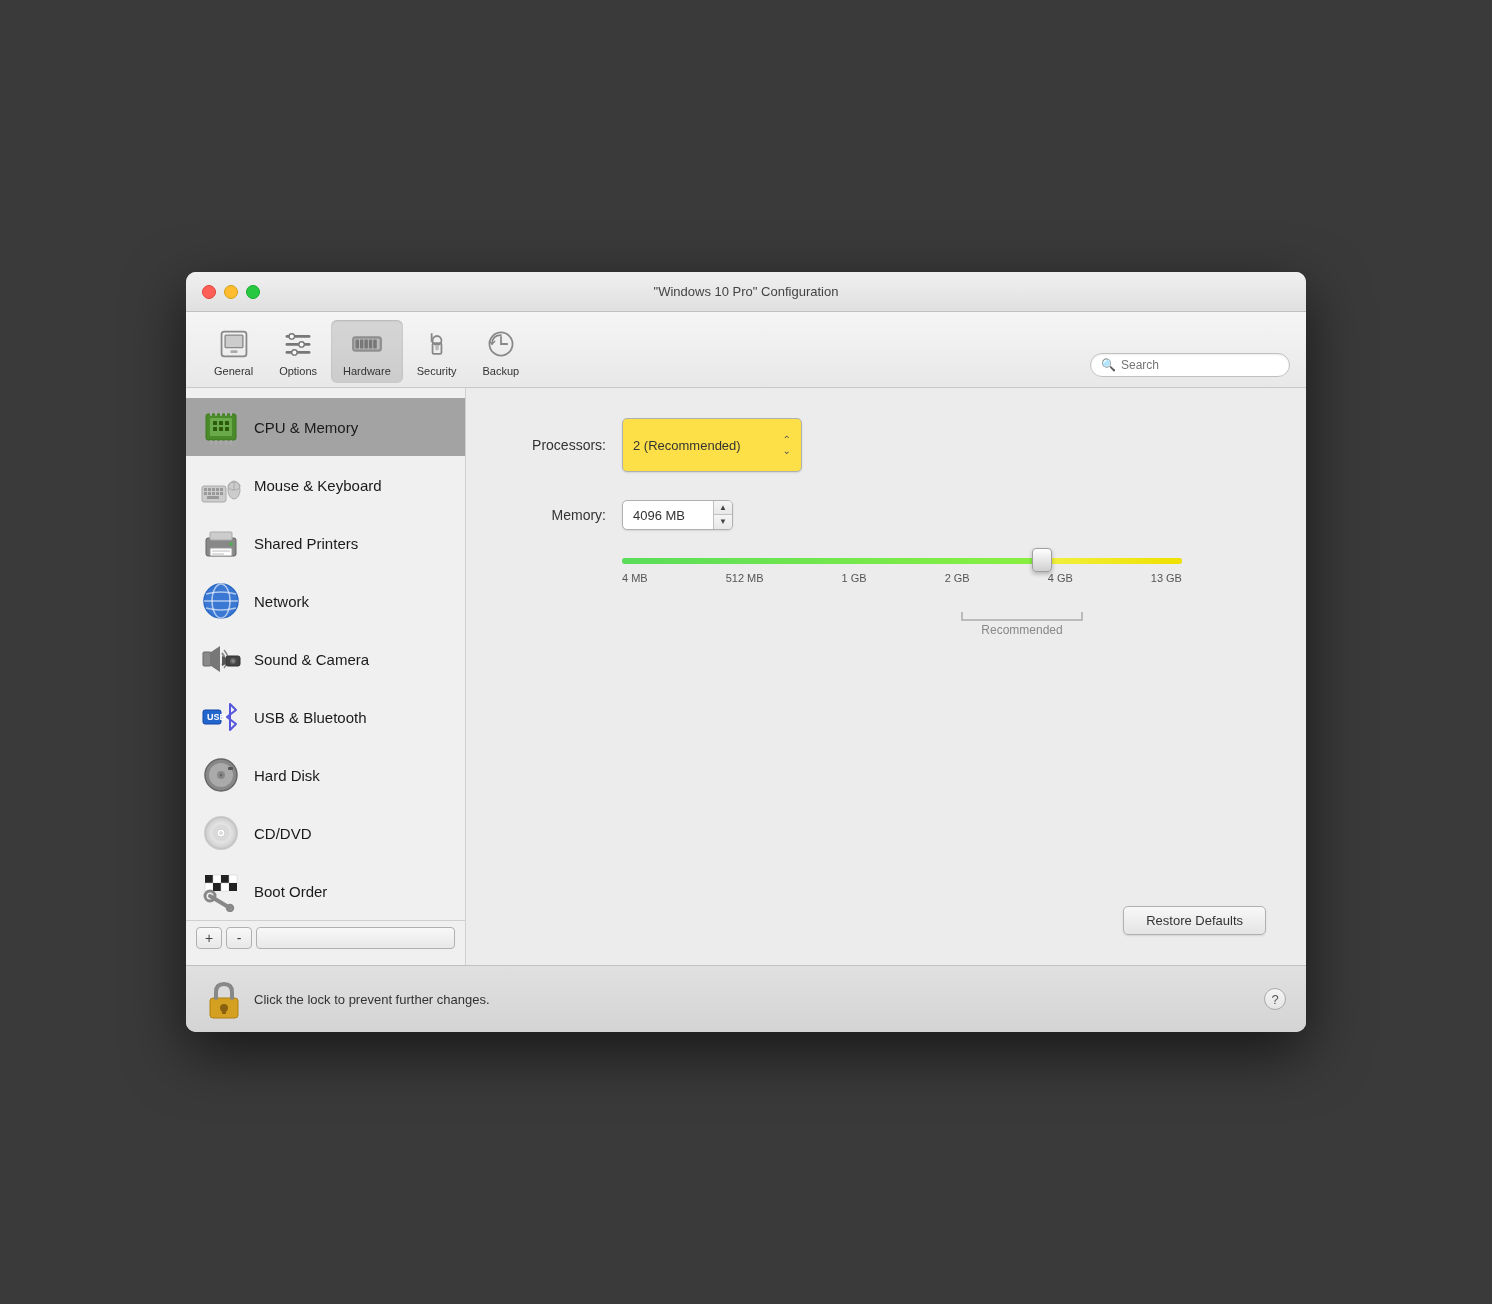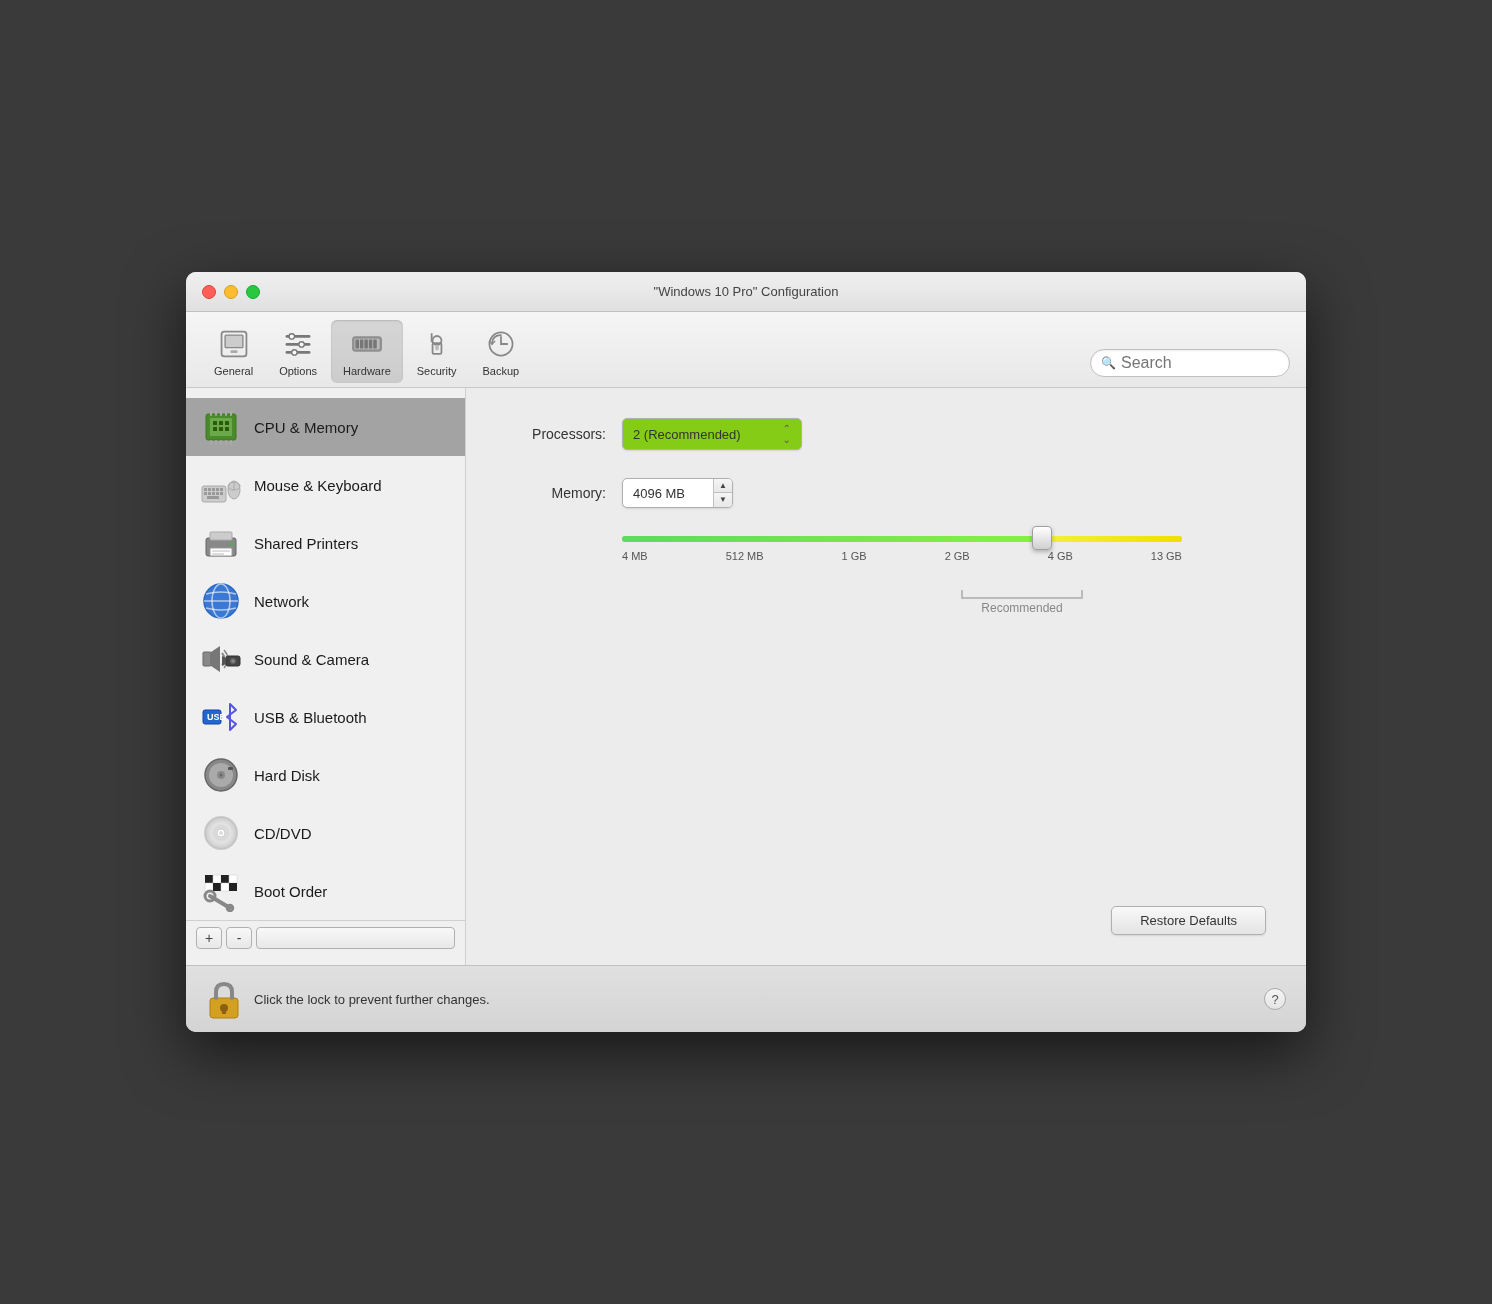--- a/index.html
+++ b/index.html
@@ -100,21 +100,21 @@
       border-radius: 14px;
       padding: 4px 10px;
       width: 200px;
       margin-bottom: 6px;
       box-shadow: inset 0 1px 2px rgba(0,0,0,0.08);
     }
     .search-box input {
       border: none;
       outline: none;
       background: transparent;
-      font-size: 16px;
+      font-size: 12px;
       color: #701a75;
       width: 100%;
     }
     .search-icon { margin-right: 5px; color: #aaa; font-size: 12px; }
     .main-content {
       display: flex;
       flex: 1;
       background: #ececec;
     }
     .sidebar {
@@ -192,24 +192,24 @@
     }
     .detail-label {
       font-size: 14px;
       color: #333;
       text-align: right;
       min-width: 100px;
     }
     .dropdown {
       display: flex;
       align-items: center;
-      background: #84cc16;
+      background: #fde047;
       border: 1px solid #b0b0b0;
       border-radius: 5px;
-      padding: 4px 10px;
+      padding: 15px 10px;
       font-size: 13px;
       color: #333;
       cursor: pointer;
       box-shadow: 0 1px 2px rgba(0,0,0,0.1);
       gap: 8px;
       min-width: 180px;
       justify-content: space-between;
     }
     .dropdown-arrow {
       color: #555;
@@ -323,21 +323,21 @@
     .advanced-label {
       font-size: 14px;
       color: #333;
     }
     .restore-defaults-btn {
       align-self: flex-end;
       margin-top: auto;
       background: linear-gradient(to bottom, #f8f8f8, #e4e4e4);
       border: 1px solid #b0b0b0;
       border-radius: 5px;
-      padding: 6px 28px;
+      padding: 6px 22px;
       font-size: 13px;
       color: #333;
       cursor: pointer;
       box-shadow: 0 1px 2px rgba(0,0,0,0.1);
     }
     .status-bar {
       background: linear-gradient(to bottom, #e0e0e0, #d4d4d4);
       border-top: 1px solid #c0c0c0;
       padding: 12px 20px;
       display: flex;

